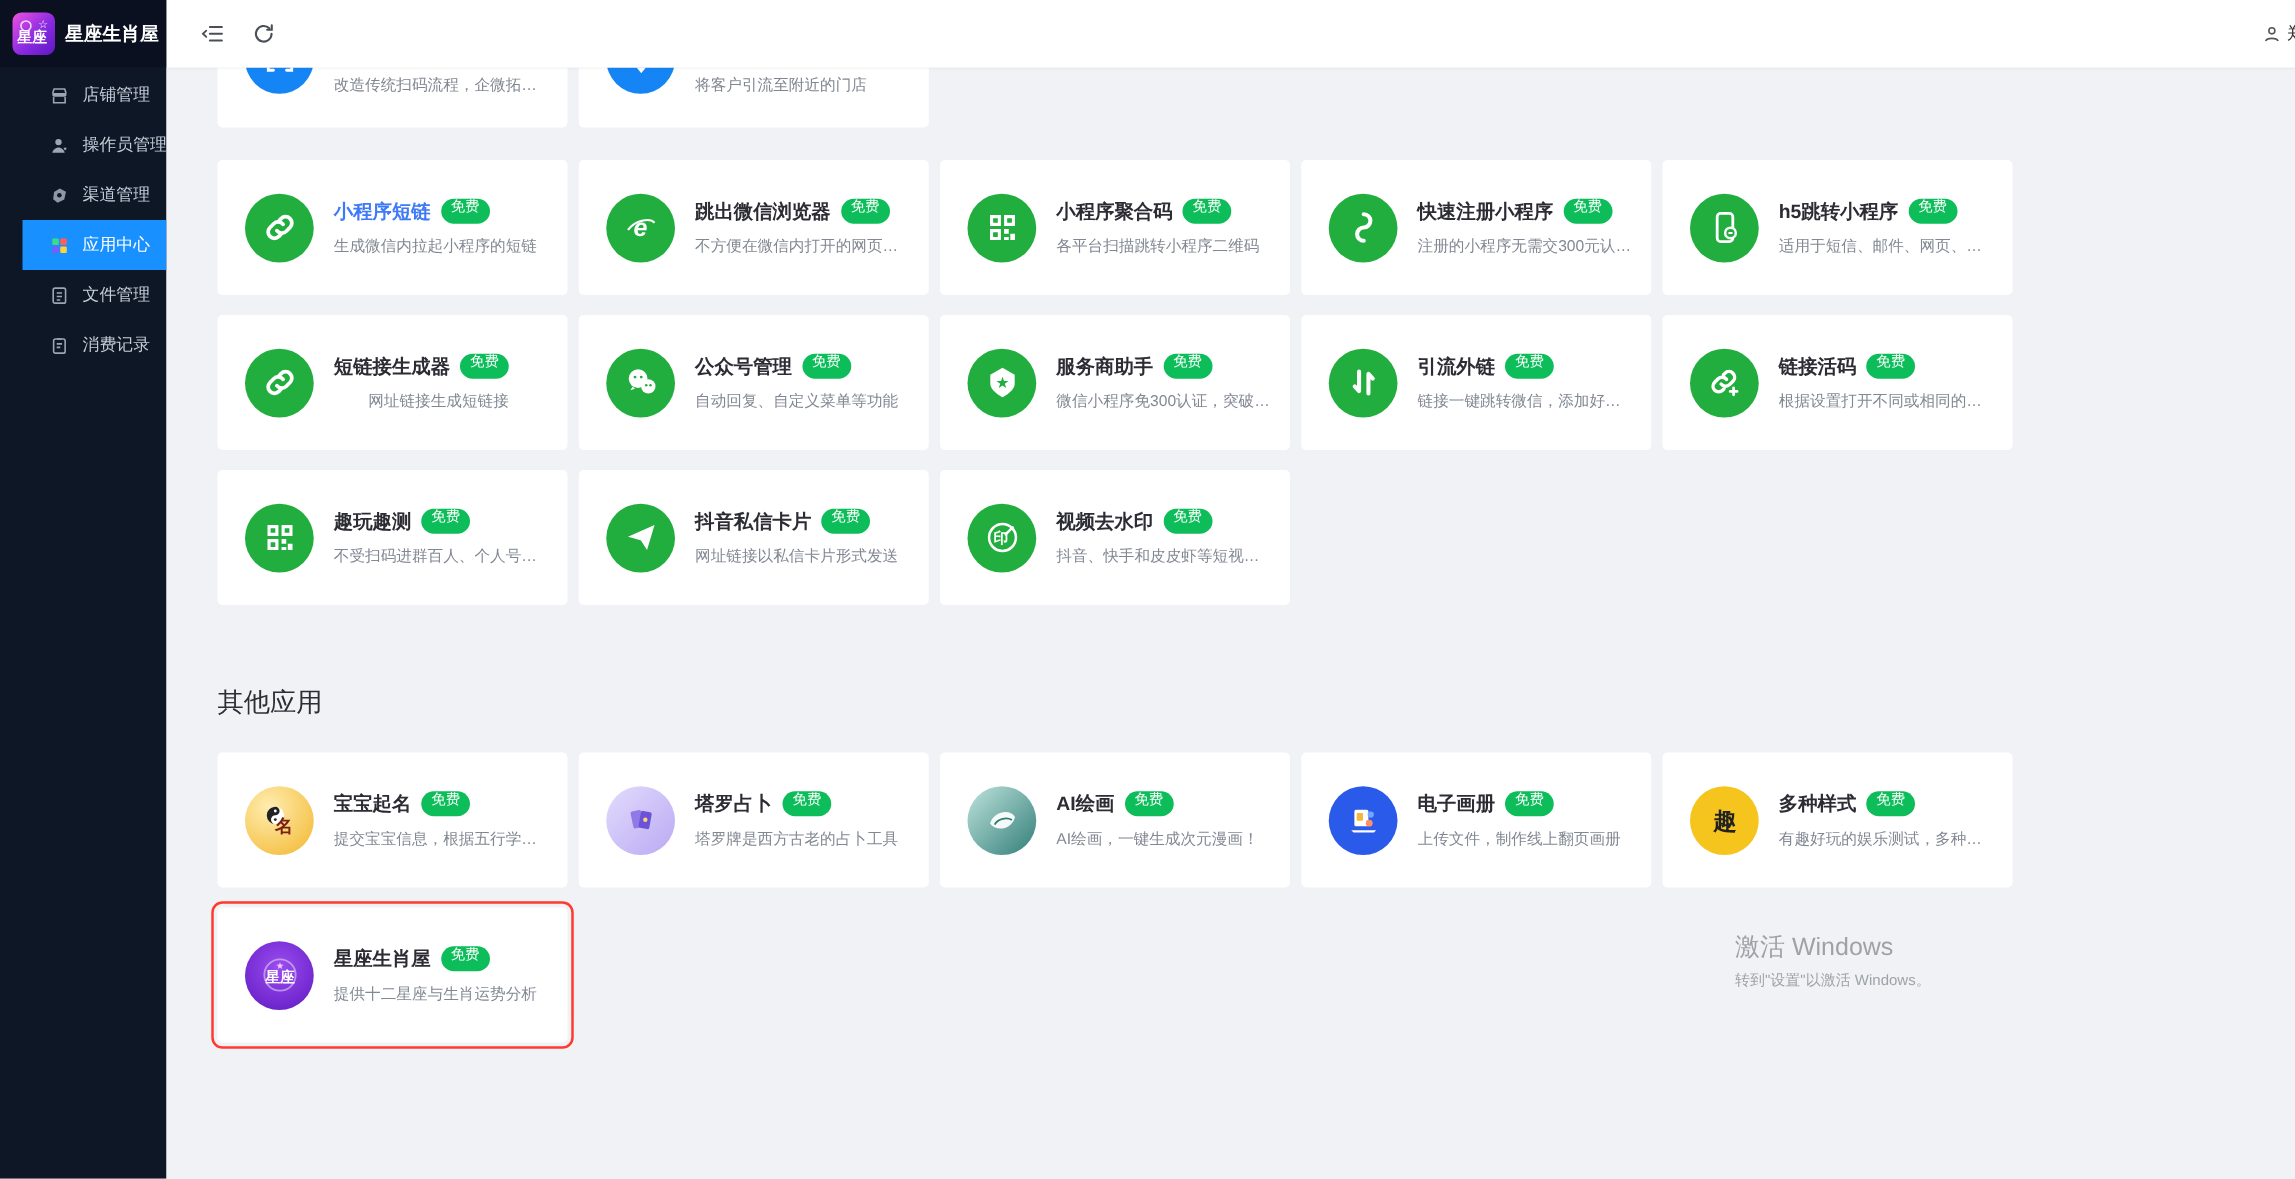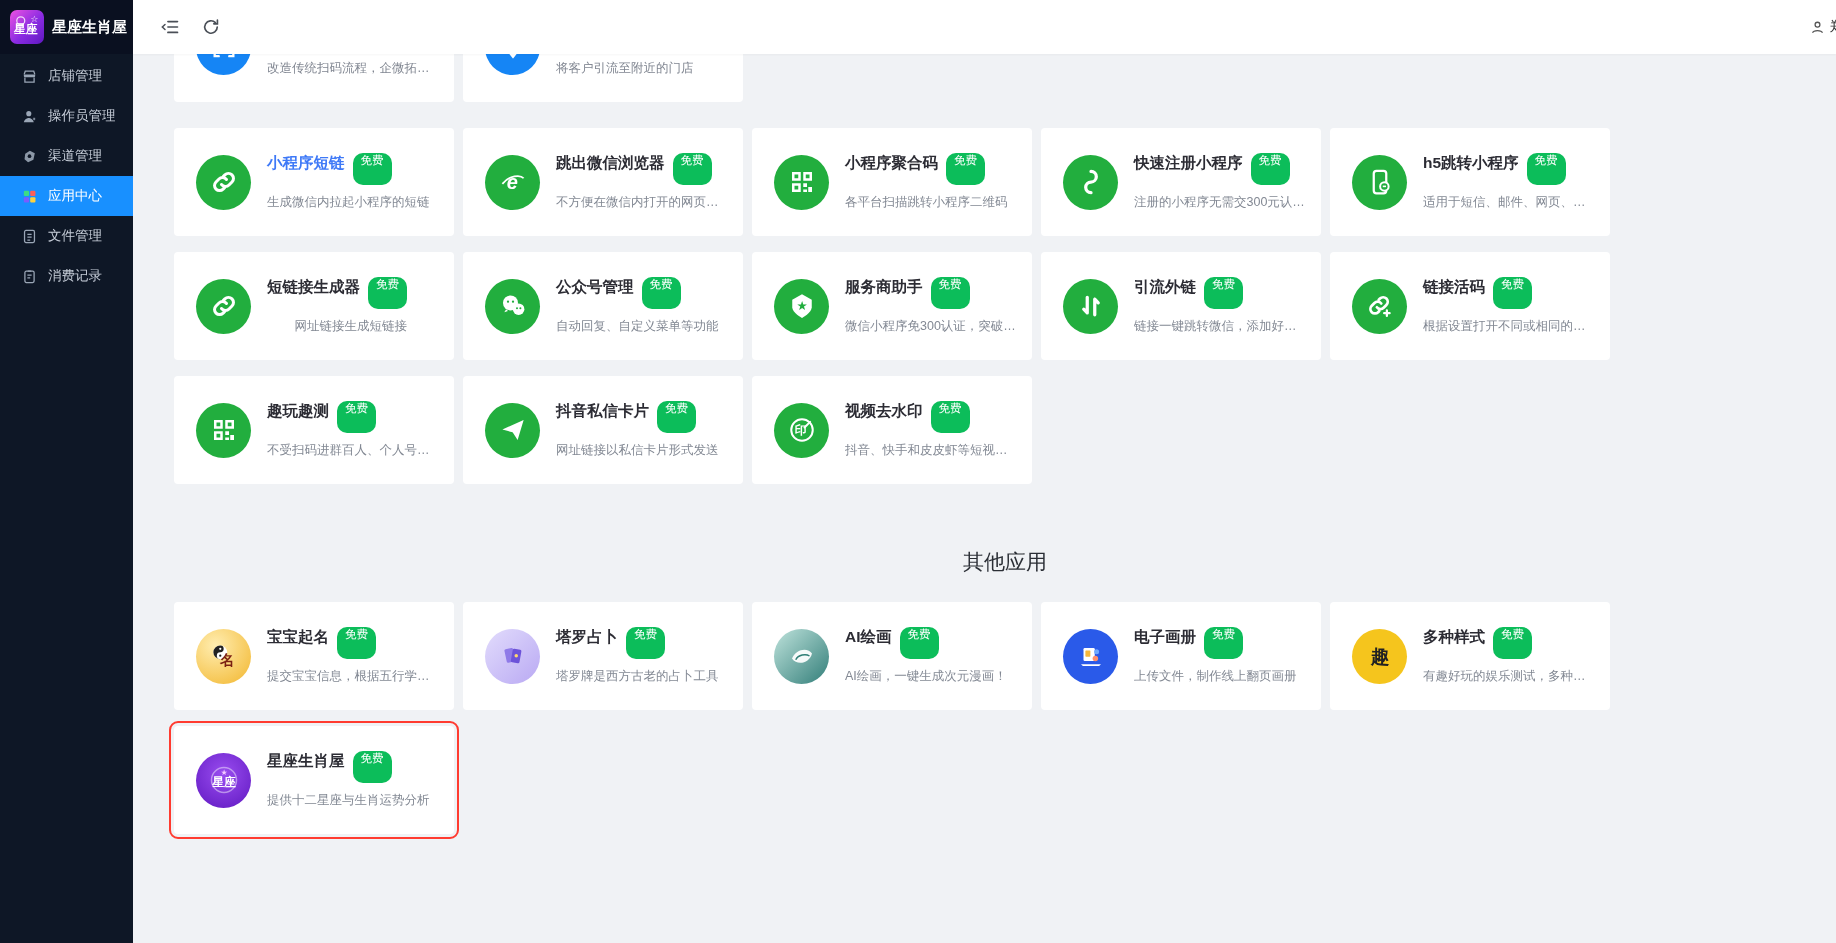--- a/index.html
+++ b/index.html
@@ -13,21 +13,21 @@
              background:#0e1726; z-index:3; }
   .logo { height:54px; display:flex; align-items:center; padding-left:10px;
           background:#0a1020; cursor:pointer; }
   .logo-icon { width:34px; height:34px; border-radius:7px; flex-shrink:0;
                display:flex; align-items:center; justify-content:center; }
   .logo-icon svg { width:30px; height:30px; }
   .logo-title { color:#fff; font-size:15px; font-weight:bold; margin-left:8px;
                 white-space:nowrap; }
   .menu { padding-top:2px; }
   .mi { height:40px; display:flex; align-items:center; padding-left:21px;
-        color:#c6cdd8; font-size:13.5px; cursor:pointer; white-space:nowrap; }
+        color:#c6cdd8; font-size:13.5px; cursor:pointer; white-space:nowrap;margin-left:18px; }
   .mi-icon { width:17px; height:17px; margin-right:10px; color:#9aa6b6;
              display:inline-flex; flex-shrink:0; }
   .mi-icon svg { width:17px; height:17px; }
   .mi.active { background:var(--accent,#1890ff); color:#fff; }
   .mi.active .mi-icon { color:#fff; }
   
   .topbar { position:absolute; left:133px; right:0; top:0; height:54px;
             background:#fff; display:flex; align-items:center; z-index:2;
             box-shadow:0 1px 2px rgba(0,0,0,.04); }
   .tb-icon { width:20px; height:20px; color:#4a4f57; cursor:pointer;
@@ -48,38 +48,38 @@
            position:relative; cursor:pointer; }
   .p-icon { position:absolute; left:22px; top:26px; width:55px; height:55px;
             border-radius:50%; display:flex; align-items:center;
             justify-content:center; }
   .p-icon svg { width:28px; height:28px; }
   .p-desc { position:absolute; left:93px; top:66px; font-size:12.5px;
             color:#808691; white-space:nowrap; overflow:hidden;
             max-width:173px; text-overflow:ellipsis; }
   .section-title { font-size:21px; color:#2a2e35; font-weight:500;
                    margin-top:56px; }
-  section + section .section-title { margin-top:64px;text-align:center; }
+  section + section .section-title { margin-top:64px; }
   .grid { margin-top:26px; display:grid; grid-template-columns:repeat(5,280px);
           column-gap:9px; row-gap:16px; }
   .card { width:280px; height:108px; background:#fff; border-radius:4px;
           display:flex; align-items:center; padding:0 14px 0 22px;
           cursor:pointer; }
   .card.highlighted { outline:2px solid var(--highlight,#ff3b30);
                       outline-offset:3px; }
   .c-icon { width:55px; height:55px; border-radius:50%; flex-shrink:0;
             margin-right:16px; display:flex; align-items:center;
             justify-content:center; }
   .c-icon svg { width:30px; height:30px; }
   .c-body { min-width:0; }
   .c-head { display:flex; align-items:flex-start; }
   .c-title { font-size:15.5px; font-weight:bold; color:#2c2c34;
              white-space:nowrap; }
   .badge { margin-left:8px; background:var(--badge,#0cbd5a); color:#fff;
-           font-size:11.5px; padding:2px 8px 18px; border-radius:10px;
+           font-size:11.5px; padding:2px 8px 7px; border-radius:10px;
            line-height:1; flex-shrink:0; }
   .c-desc { margin-top:9px; font-size:12.5px; color:#828893;
             white-space:nowrap; overflow:hidden; text-overflow:ellipsis;text-align:right; }
   .watermark { position:absolute; left:1255px; top:690px; color:#8f959c;
                opacity:.85; pointer-events:none; }
   .wm1 { font-size:20px; }
   .wm2 { font-size:12px; margin-top:5px; }
 </style>
 </head>
 <body style="--accent: #1890ff; --badge: #0cbd5a; --highlight: #ff3b30;">
@@ -503,13 +503,17 @@
       <div class="c-head">
         <span class="c-title">星座生肖屋</span>
         <span class="badge">免费</span>
       </div>
       <div class="c-desc">提供十二星座与生肖运势分析</div>
     </div>
   </div>
         </div>
       </section>
     </div>
+  <div class="watermark">
+    <div class="wm1">激活 Windows</div>
+    <div class="wm2">转到"设置"以激活 Windows。</div>
+  </div>
 </main>
 
 </body></html>

